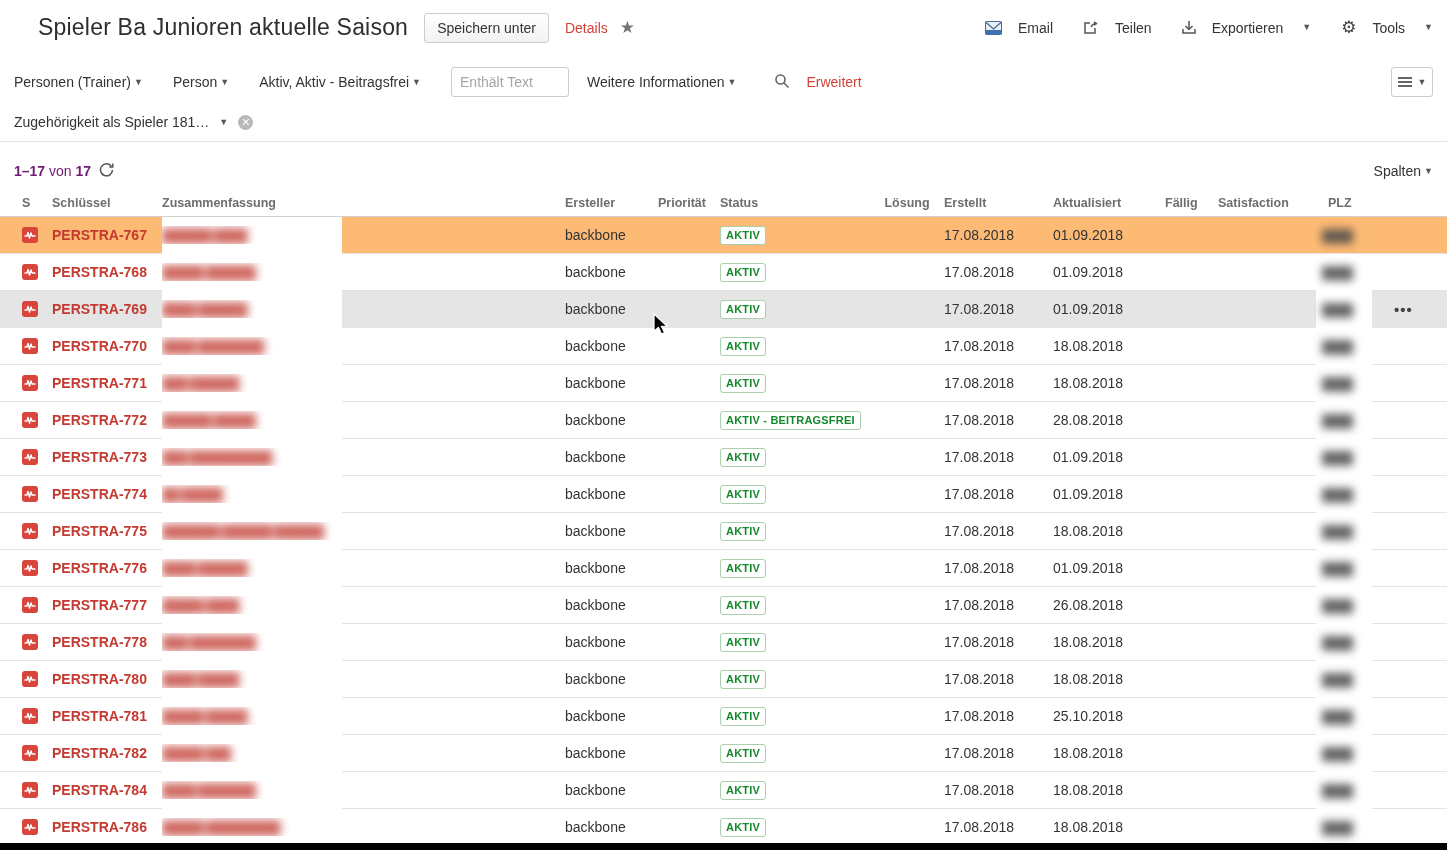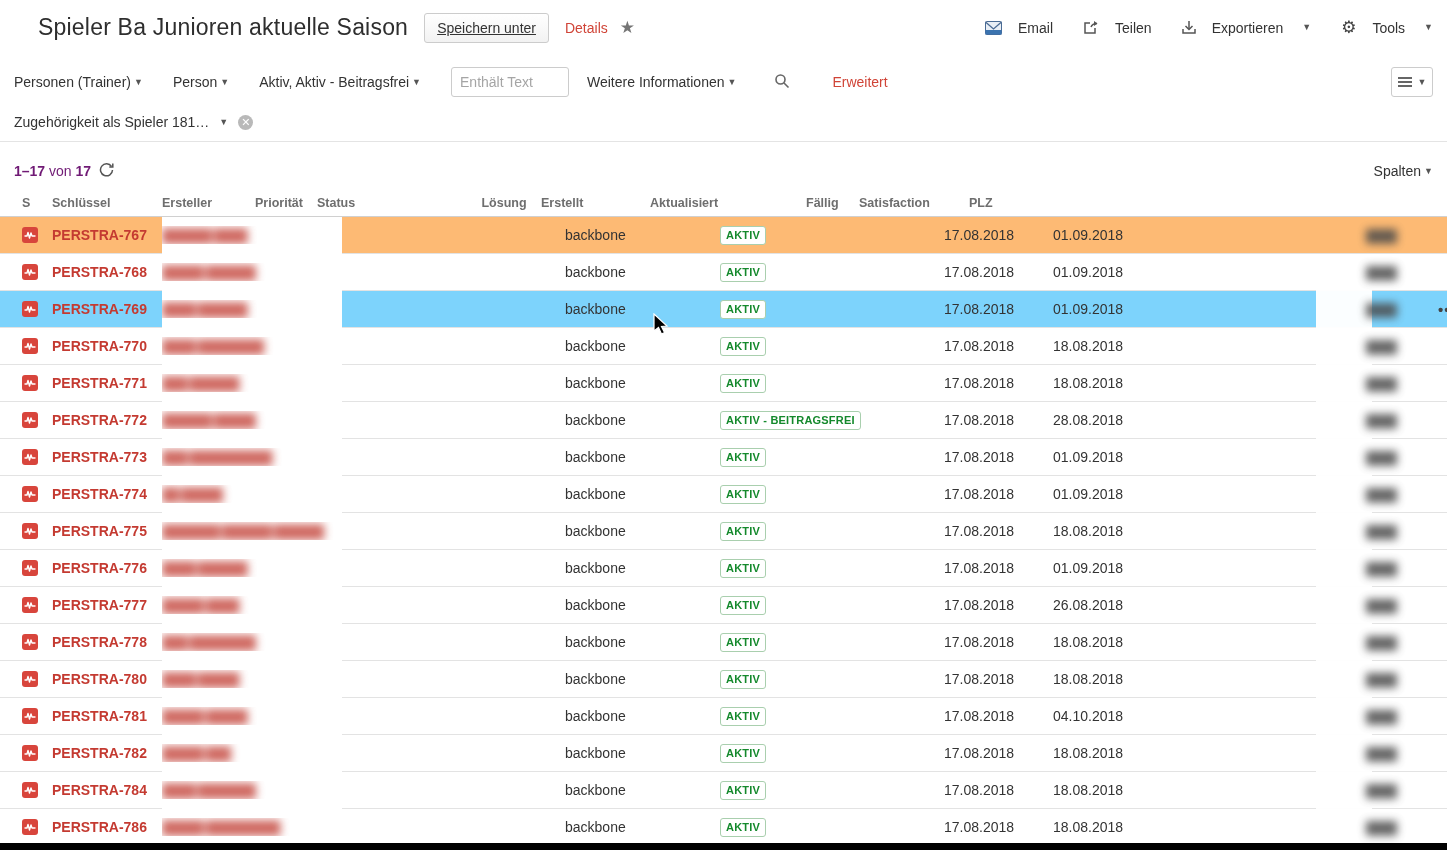--- a/index.html
+++ b/index.html
@@ -5,37 +5,37 @@
   * { box-sizing: border-box; margin: 0; padding: 0; }
   html,body { background:#fff; }
   body { font-family: "Liberation Sans", "DejaVu Sans", sans-serif; color:#333; }
   .screen { position:relative; width:1447px; height:850px; background:#fff; overflow:hidden; }
 
   
   .topbar { display:flex; align-items:center; height:55px; padding:0 14px;margin-left:24px; }
   .page-title { font-size:23px; color:#2e2e2e; font-weight:400; letter-spacing:.2px; }
   .btn { display:inline-flex; align-items:center; border:1px solid #ccc; border-radius:3px;
          background:linear-gradient(#ffffff,#f2f2f2); padding:6px 12px; font-size:14px; color:#333; cursor:pointer; }
-  .save-btn { margin-left:16px;text-decoration:underline; }
+  .save-btn { margin-left:16px; }
   .details-link { margin-left:16px; color:#d04437; font-size:14px; cursor:pointer; }
   .star { margin-left:12px; color:#757575; font-size:17px; cursor:pointer; }
   .topbar-right { margin-left:auto; display:flex; align-items:center; gap:30px; }
   .tool-item { display:inline-flex; align-items:center; gap:16px; font-size:14px; color:#333; cursor:pointer; }
   .tool-item svg { display:block; }
   .caret { font-size:9px; color:#555; margin-left:3px; line-height:1; }
 
   
   .filterbar { padding:6px 14px 0 14px; border-bottom:1px solid #e4e4e4; }
   .filter-row1 { display:flex; align-items:center; height:42px; }
   .filter-dd { display:inline-flex; align-items:center; font-size:14px; color:#333; cursor:pointer; margin-right:30px; }
   .contains-input { width:118px; height:30px; border:1px solid #ccc; border-radius:3px; font-size:14px;
                     padding:0 8px; color:#333; margin-right:18px; font-family:inherit; }
   .contains-input::placeholder { color:#a5a5a5; }
   .search-btn { background:none; border:none; cursor:pointer; margin:0 16px 0 8px; }
-  .advanced-link { color:#d04437; font-size:14px; cursor:pointer;margin-left:26px; }
+  .advanced-link { color:#d04437; font-size:14px; cursor:pointer; }
   .views-btn { margin-left:auto; width:42px; height:30px; display:inline-flex; align-items:center; justify-content:center;
                gap:3px; border:1px solid #ccc; border-radius:3px; background:#fff; cursor:pointer; }
   .hamburger { display:inline-block; width:14px; }
   .hamburger span { display:block; height:2px; background:#666; margin:2px 0; }
   .filter-row2 { display:flex; align-items:center; height:38px; }
   .chip-remove { width:15px; height:15px; border-radius:50%; background:#b9b9b9; color:#fff; font-size:11px;
                  display:inline-flex; align-items:center; justify-content:center; margin-left:10px; cursor:pointer; line-height:1; }
 
   
   .resultsbar { display:flex; align-items:center; padding:20px 14px 10px 14px; }
@@ -45,32 +45,32 @@
   .columns-btn { margin-left:auto; font-size:14px; color:#333; cursor:pointer; display:inline-flex; align-items:center;justify-content:center; }
 
   
   .issue-table { width:1447px; }
   .thead { display:flex; align-items:center; height:27px; border-bottom:1px solid #d0d0d0;
            font-size:12.5px; font-weight:700; color:#6e6e6e; padding-left:22px; }
   .tbody { position:relative; }
   .row { display:flex; align-items:center; height:37px; border-bottom:1px solid #e3e3e3; padding-left:22px;
          background:#fff; cursor:pointer; }
   .row.selected { background:#fdba74; }
-  .row.hovered { background:#7dd3fc; }
+  .row.hovered { background:#e5e5e5; }
 
   .c-icon { width:30px; flex:0 0 30px; display:flex; align-items:center; }
   .c-key  { width:110px; flex:0 0 110px; }
   .c-sum  { width:403px; flex:0 0 403px; overflow:hidden; }
   .c-creator { width:93px; flex:0 0 93px; }
   .c-prio { width:62px; flex:0 0 62px; }
   .c-status { width:150px; flex:0 0 150px; }
   .c-res  { width:74px; flex:0 0 74px;text-align:center; }
   .c-created { width:109px; flex:0 0 109px; }
   .c-updated { width:112px; flex:0 0 112px; }
-  .c-due  { width:53px; flex:0 0 53px;margin-left:44px; }
+  .c-due  { width:53px; flex:0 0 53px; }
   .c-sat  { width:110px; flex:0 0 110px; }
   .c-plz  { width:60px; flex:0 0 60px; }
   .c-act  { flex:1 1 auto; display:flex; align-items:center; }
 
   .issue-key { color:#c43a31; font-size:14px; font-weight:700; text-decoration:none; }
   .cell-text { font-size:14px; color:#333; }
   .badge { display:inline-block; font-size:11px; font-weight:700; letter-spacing:.2px; color:#14892c;
            border:1px solid #a9cfae; border-radius:3px; background:#fff; padding:2px 5px 1px; line-height:1.2; }
 
   .redacted-name { position:relative; z-index:2; display:inline-block; color:#c4453b; opacity:.8;
@@ -203,20 +203,21 @@
     <span class="columns-btn">
       <span>Spalten</span>
       <span class="caret">▼</span>
     </span>
   </div>
 
   <div class="issue-table">
     <div class="thead">
       <span class="c-icon">S</span>
       <span class="c-key">Schlüssel</span>
+      <span class="c-sum">Zusammenfassung</span>
       <span class="c-creator">Ersteller</span>
       <span class="c-prio">Priorität</span>
       <span class="c-status">Status</span>
       <span class="c-res">Lösung</span>
       <span class="c-created">Erstellt</span>
       <span class="c-updated">Aktualisiert</span>
       <span class="c-due">Fällig</span>
       <span class="c-sat">Satisfaction</span>
       <span class="c-plz">PLZ</span>
     </div>
@@ -520,21 +521,21 @@
               <path d="M3 9 L5 9 L6 5.5 L7.5 11 L9 6 L10 9 L13 9" fill="none" stroke="#fff" stroke-width="1.4" stroke-linecap="round" stroke-linejoin="round"></path>
             </svg>
     </span>
     <span class="c-key"><a class="issue-key">PERSTRA-781</a></span>
     <span class="c-sum"><span class="redacted-name">█████ █████</span></span>
     <span class="c-creator"><span class="cell-text">backbone</span></span>
     <span class="c-prio"></span>
     <span class="c-status"><span class="badge">AKTIV</span></span>
     <span class="c-res"></span>
     <span class="c-created"><span class="cell-text">17.08.2018</span></span>
-    <span class="c-updated"><span class="cell-text">04.10.2018</span></span>
+    <span class="c-updated"><span class="cell-text">25.10.2018</span></span>
     <span class="c-due"></span>
     <span class="c-sat"></span>
     <span class="c-plz"><span class="redacted-plz">████</span></span>
     <span class="c-act">
       <button class="dots-btn" style="visibility: hidden;">•••</button>
     </span>
   </div>
         <div class="row">
     <span class="c-icon">
       <svg width="16" height="16" viewBox="0 0 16 16">

